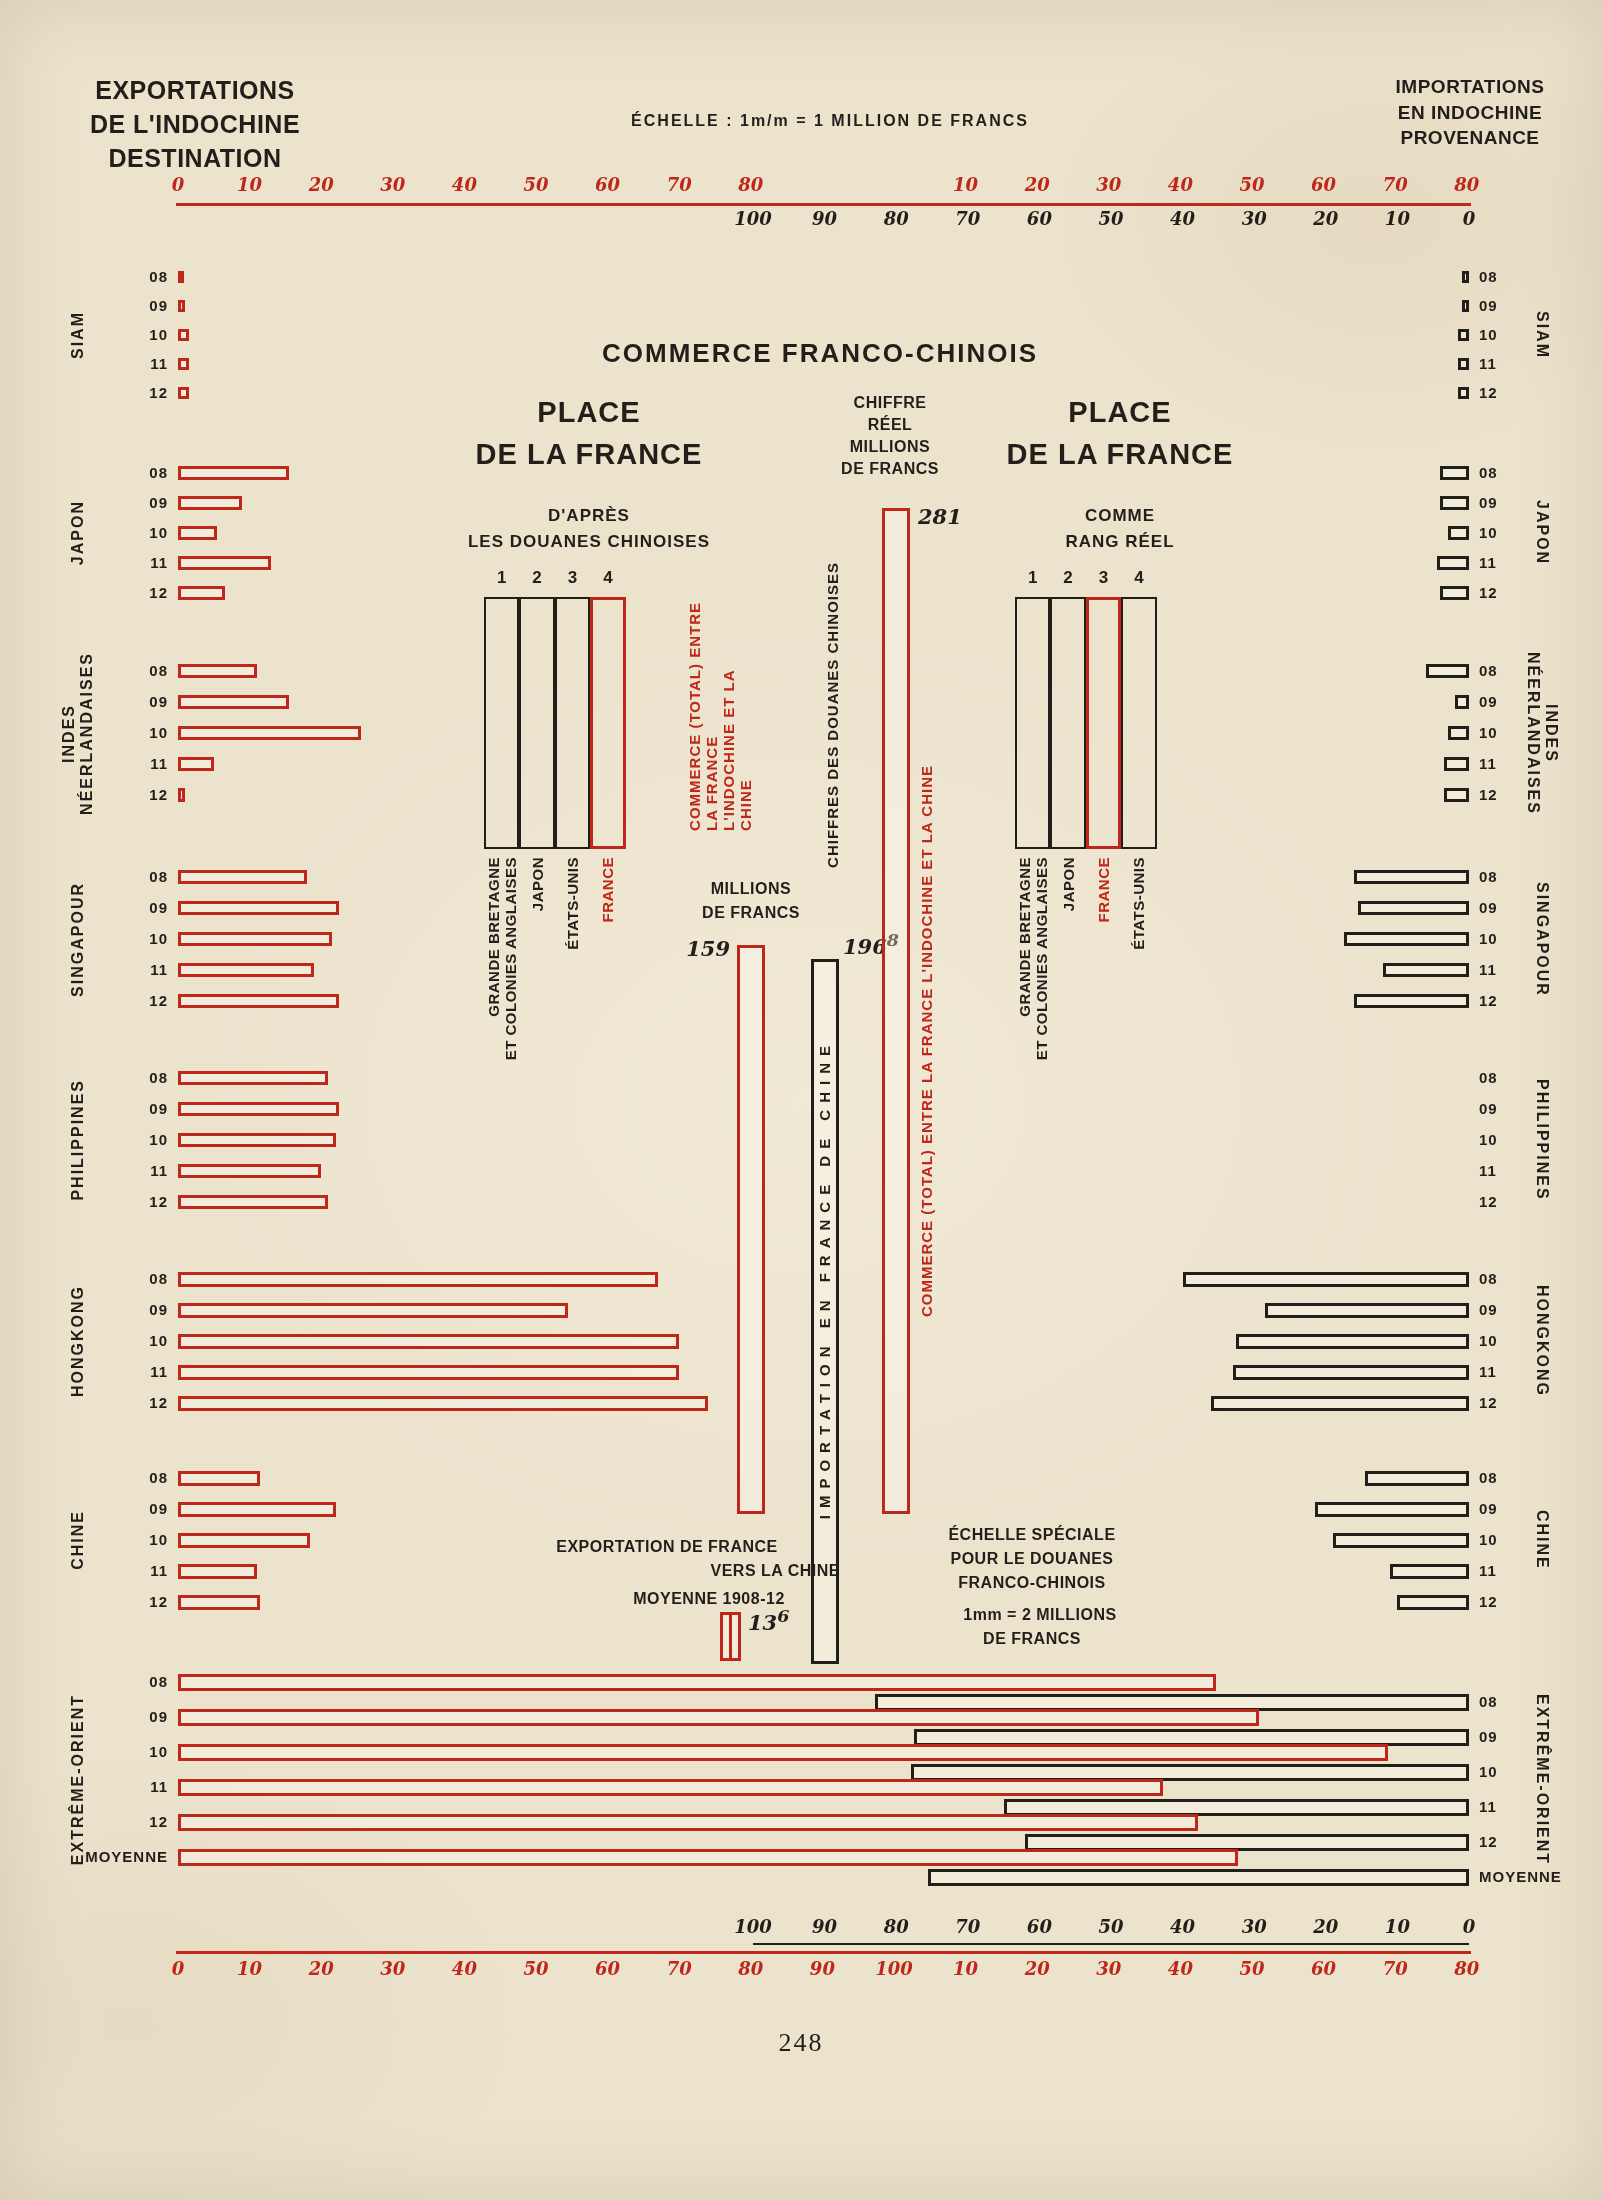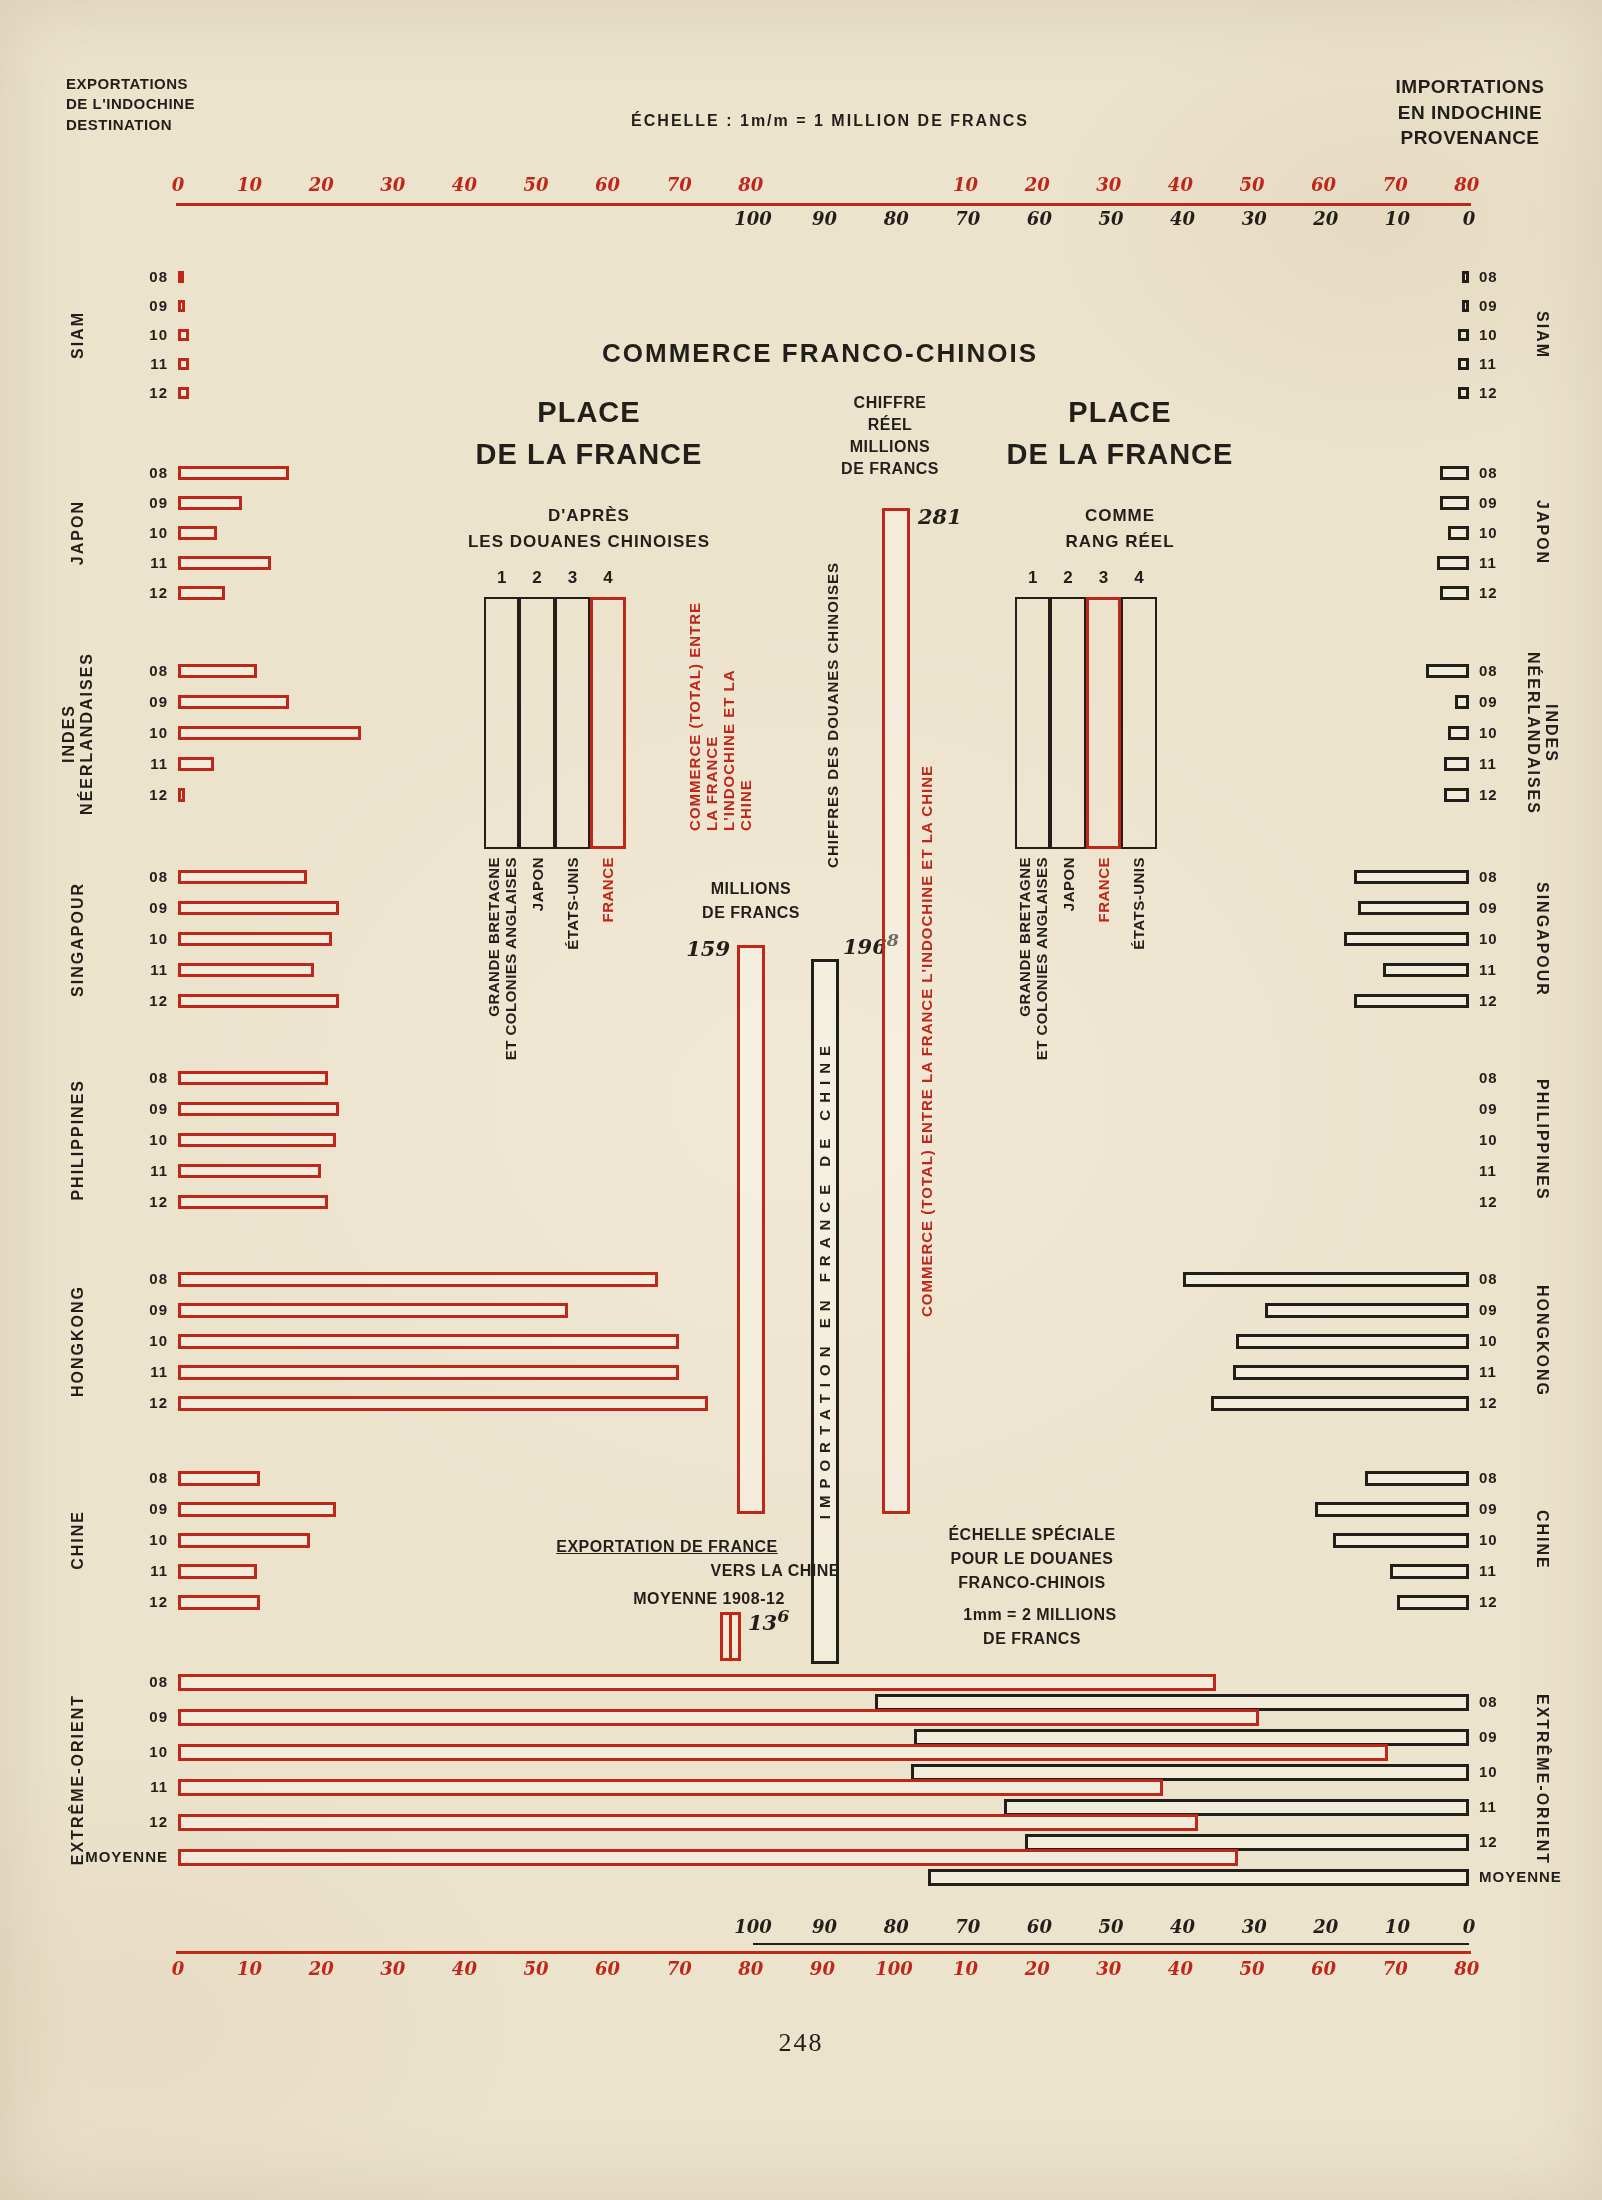--- a/index.html
+++ b/index.html
@@ -8,21 +8,21 @@
     font-family:"Liberation Sans",sans-serif;color:#221f1a;
     background:
       radial-gradient(ellipse 500px 360px at 86% 10%, rgba(187,165,120,0.14), transparent 65%),
       radial-gradient(ellipse 600px 420px at 8% 92%, rgba(187,165,120,0.12), transparent 65%),
       radial-gradient(ellipse 900px 700px at 50% 50%, rgba(255,252,240,0.25), transparent 70%),
       #ece3cd;
     box-shadow: inset 0 0 80px rgba(120,100,60,0.18);}
   .abs{position:absolute;}
   .page-title{left:200px;top:26px;width:1240px;text-align:center;font-size:31px;font-weight:bold;letter-spacing:1px;}
   .scale-note{left:420px;top:112px;width:820px;text-align:center;font-size:16px;font-weight:bold;letter-spacing:2px;}
-  .header-left{left:66px;top:74px;width:258px;font-size:15px;font-weight:bold;line-height:1.35;letter-spacing:0.5px;}
+  .header-left{left:66px;top:74px;width:258px;text-align:center;font-size:25px;font-weight:bold;line-height:1.35;letter-spacing:0.5px;}
   .header-right{left:1352px;top:74px;width:236px;text-align:center;font-size:19px;font-weight:bold;line-height:1.35;letter-spacing:0.5px;}
   .page-number{left:601px;top:2028px;width:400px;text-align:center;font-size:26px;font-family:"Liberation Serif",serif;letter-spacing:2px;}
   .tick{font-family:"DejaVu Serif",serif;font-style:italic;font-weight:bold;font-size:18px;}
   .ylab{font-size:15px;font-weight:bold;letter-spacing:1px;}
   .bar{border:3px solid #221f1a;box-sizing:border-box;background:rgba(255,252,244,0.35);}
   .vbar{border:3px solid #221f1a;box-sizing:border-box;background:rgba(255,252,244,0.35);}
   .vwrap{display:flex;align-items:center;justify-content:center;}
   .rot-ccw{writing-mode:vertical-rl;transform:rotate(180deg);}
   .rot-cw{writing-mode:vertical-rl;}
   .cname{font-size:16px;font-weight:bold;letter-spacing:2px;white-space:pre-line;text-align:center;line-height:1.15;}
@@ -378,21 +378,21 @@
       <div class="abs rot-ccw fc-inside" style="left: 816px; top: 1039.46px; color: rgb(34, 31, 26);">IMPORTATION EN FRANCE DE CHINE</div>
       <div class="abs vbar" style="left: 882px; top: 508.02px; width: 28px; height: 1005.98px; border-color: rgb(191, 39, 27);"></div>
       <div class="abs vbar-num" style="left: 918px; top: 504px; width: 100px; text-align: left;">281</div>
       <div class="abs fc-cap" style="left: 690px; top: 394px; width: 400px; text-align: center;">CHIFFRE</div>
       <div class="abs fc-cap" style="left: 690px; top: 416px; width: 400px; text-align: center;">RÉEL</div>
       <div class="abs fc-cap" style="left: 690px; top: 438px; width: 400px; text-align: center;">MILLIONS</div>
       <div class="abs fc-cap" style="left: 690px; top: 460px; width: 400px; text-align: center;">DE FRANCS</div>
       <div class="abs rot-ccw fc-side" style="left: 918px; top: 765px; color: rgb(191, 39, 27);">COMMERCE (TOTAL) ENTRE LA FRANCE L'INDOCHINE ET LA CHINE</div>
       <div class="abs vbar" style="left: 720px; top: 1612.31px; width: 21px; height: 48.688px; border-color: rgb(191, 39, 27); background-image: linear-gradient(to right, transparent 42%, rgb(191, 39, 27) 42%, rgb(191, 39, 27) 58%, transparent 58%);"></div>
       <div class="abs vbar-num" style="left: 748px; top: 1606px; width: 100px; text-align: left;">13<sup>6</sup></div>
-      <div class="abs fc-cap" style="left: 467px; top: 1538px; width: 400px; text-align: center; text-decoration: underline;">EXPORTATION DE FRANCE</div>
+      <div class="abs fc-cap" style="left: 467px; top: 1538px; width: 400px; text-align: center;">EXPORTATION DE FRANCE</div>
       <div class="abs fc-cap" style="left: 440px; top: 1562px; width: 400px; text-align: right;">VERS LA CHINE</div>
       <div class="abs fc-cap" style="left: 509px; top: 1590px; width: 400px; text-align: center;">MOYENNE 1908-12</div>
       <div class="abs fc-cap" style="left: 832px; top: 1526px; width: 400px; text-align: center;">ÉCHELLE SPÉCIALE</div>
       <div class="abs fc-cap" style="left: 832px; top: 1550px; width: 400px; text-align: center;">POUR LE DOUANES</div>
       <div class="abs fc-cap" style="left: 832px; top: 1574px; width: 400px; text-align: center;">FRANCO-CHINOIS</div>
       <div class="abs fc-cap" style="left: 840px; top: 1606px; width: 400px; text-align: center;">1mm = 2 MILLIONS</div>
       <div class="abs fc-cap" style="left: 832px; top: 1630px; width: 400px; text-align: center;">DE FRANCS</div>
     </div>
 </div>
 

